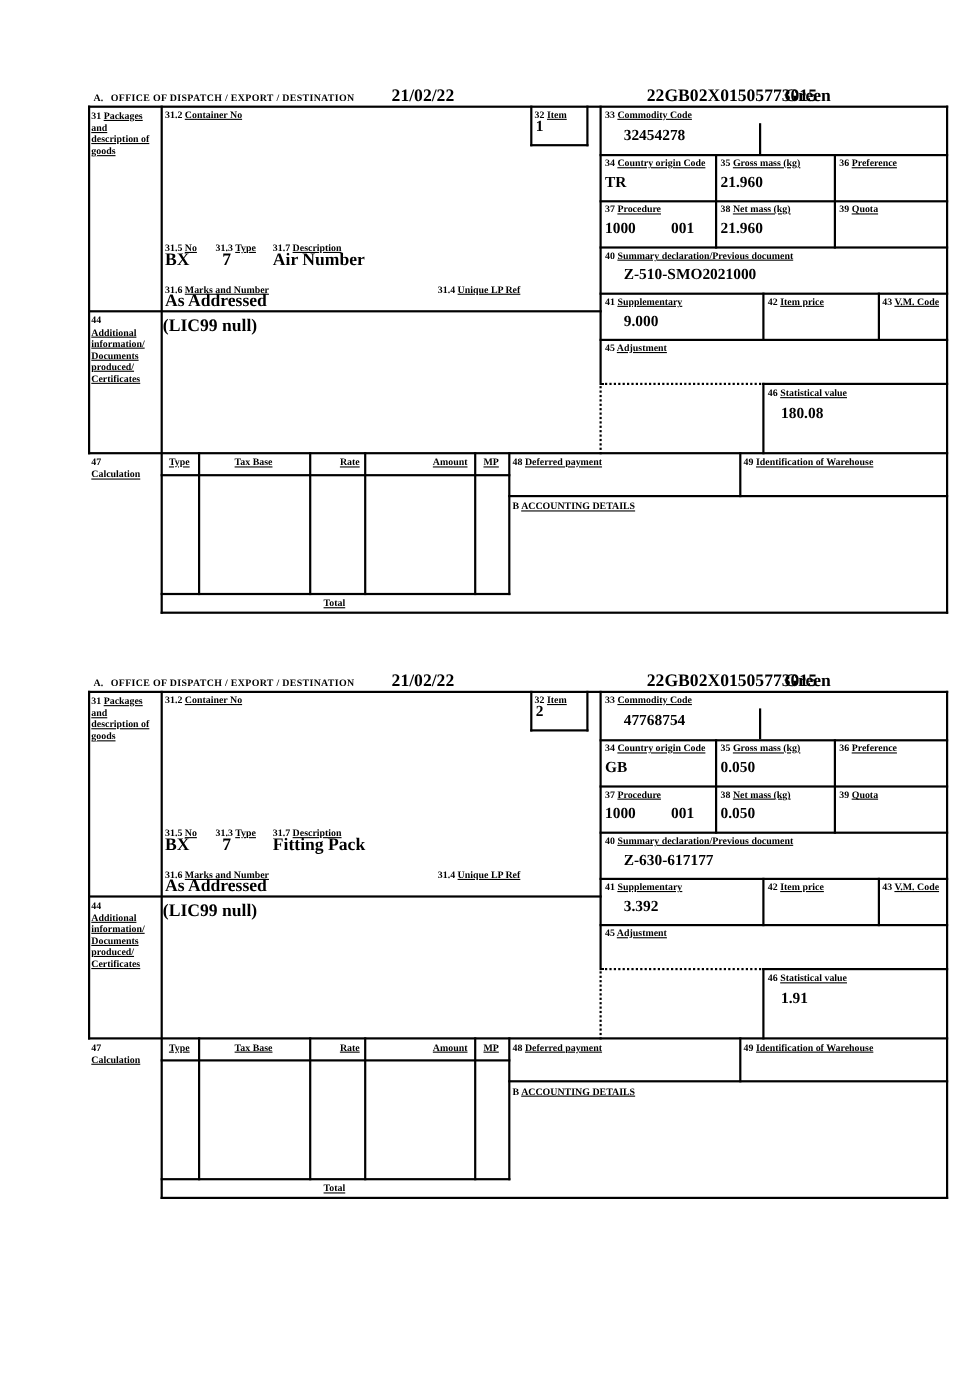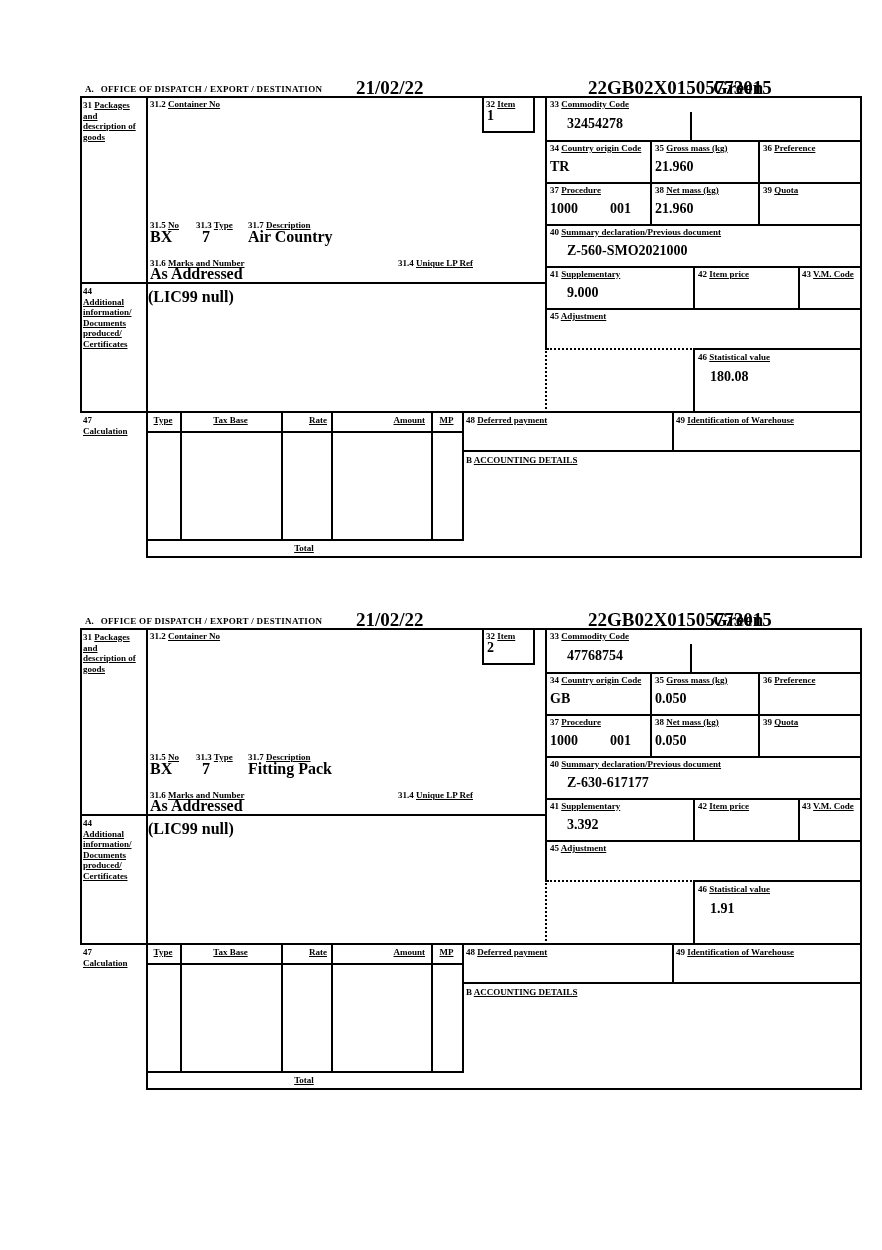--- a/index.html
+++ b/index.html
@@ -9,21 +9,21 @@
   .tbl{position:absolute;left:0;top:16px;width:782px;height:486px;}
   .ln{position:absolute;background:#000;}
   .hdot{position:absolute;height:0;border-top:2px dotted #000;}
   .vdot{position:absolute;width:0;border-left:2px dotted #000;}
   .lbl{position:absolute;font-size:9px;font-weight:bold;line-height:10.5px;white-space:nowrap;}
   .lbl.wrap{white-space:normal;}
   .lbl .u{text-decoration:underline;}
   .lbl .nb{display:block;text-decoration:none;}
   .val{position:absolute;font-size:14px;font-weight:bold;line-height:14px;white-space:nowrap;}
   .val.lg{font-size:16px;line-height:16px;}
-  .hdrv{font-size:19px;}
+  .hdrv{font-size:16px;}
   .ht{margin-left:7px;letter-spacing:0.3px;}
 </style>
 </head>
 <body>
 
 <div class="page">
   <section class="sad-block" style="top:80px">
 
   <div class="lbl" style="left:5px;top:4px"><span>A.</span><span class="ht">OFFICE OF DISPATCH / EXPORT / DESTINATION</span></div>
   <div class="val hdrv" style="left:276px;top:1px">21/02/22</div>
@@ -100,26 +100,26 @@
     <div class="lbl" style="left:386px;top:359px"><span>B</span> <span class="u">ACCOUNTING DETAILS</span></div>
     <div class="lbl" style="left:66px;top:447px;width:316px;text-align:center"><span class="u">Total</span></div>
 
     <div class="val" style="left:407px;top:13px">1</div>
     <div class="val" style="left:487px;top:21px">32454278</div>
     <div class="val" style="left:470px;top:64px">TR</div>
     <div class="val" style="left:575px;top:64px">21.960</div>
     <div class="val" style="left:470px;top:106px">1000</div>
     <div class="val" style="left:530px;top:106px">001</div>
     <div class="val" style="left:575px;top:106px">21.960</div>
-    <div class="val" style="left:487px;top:148px">Z-560-SMO2021000</div>
+    <div class="val" style="left:487px;top:148px">Z-510-SMO2021000</div>
     <div class="val" style="left:487px;top:190px">9.000</div>
     <div class="val" style="left:630px;top:274px">180.08</div>
     <div class="val lg" style="left:70px;top:133px">BX</div>
     <div class="val lg" style="left:122px;top:133px">7</div>
-    <div class="val lg" style="left:168px;top:133px">Air Country</div>
+    <div class="val lg" style="left:168px;top:133px">Air Number</div>
     <div class="val lg" style="left:70px;top:170px">As Addressed</div>
     <div class="val lg" style="left:68px;top:193px">(LIC99 null)</div>
   </div>
 </section>
   <section class="sad-block" style="top:612px">
 
   <div class="lbl" style="left:5px;top:4px"><span>A.</span><span class="ht">OFFICE OF DISPATCH / EXPORT / DESTINATION</span></div>
   <div class="val hdrv" style="left:276px;top:1px">21/02/22</div>
   <div class="val hdrv" style="left:508px;top:1px">22GB02X01505773015</div>
   <div class="val hdrv" style="left:633px;top:1px">Green</div>

